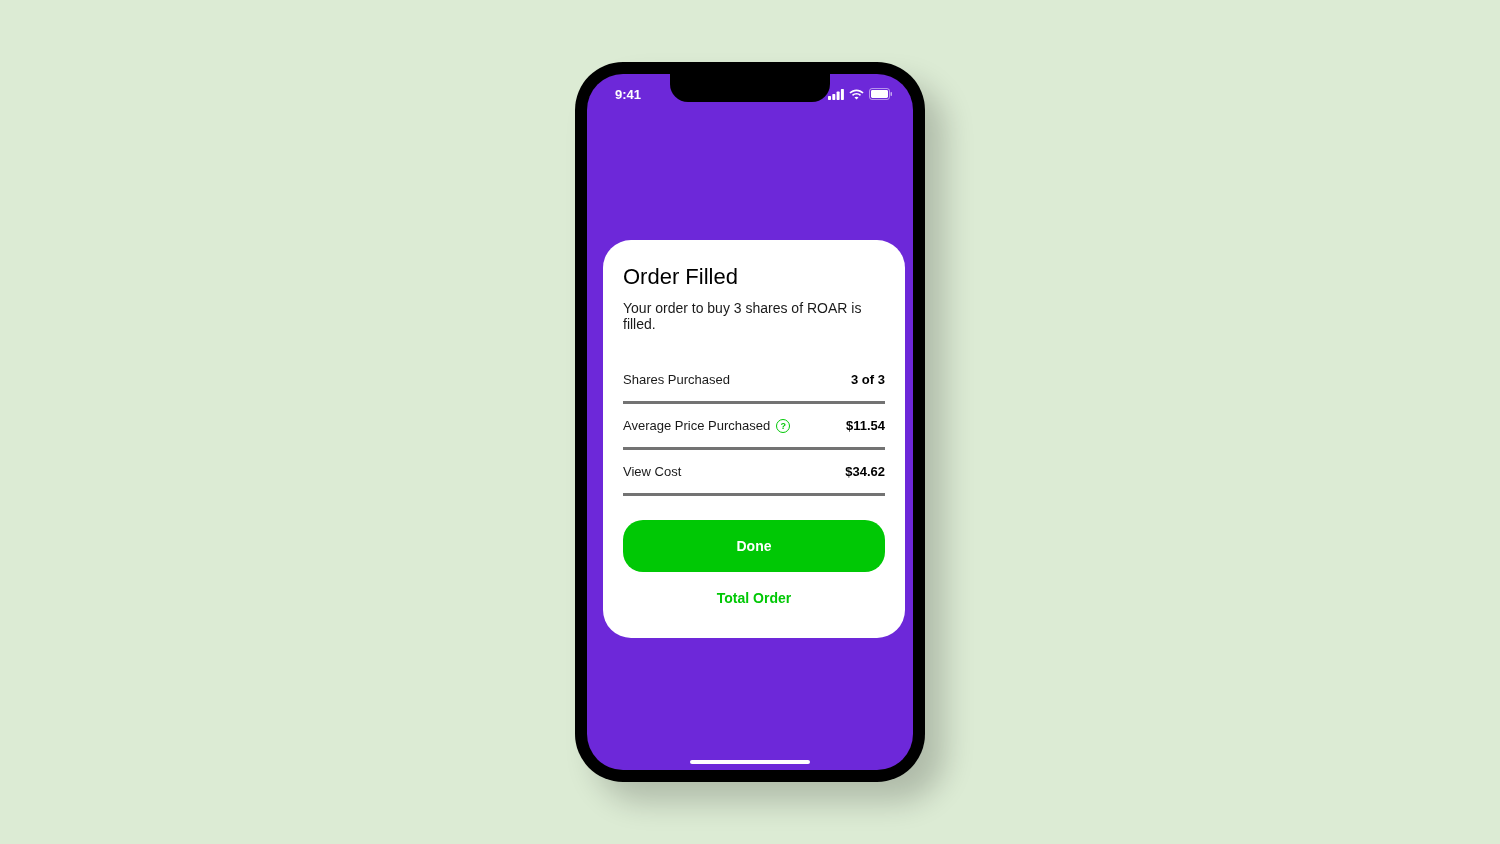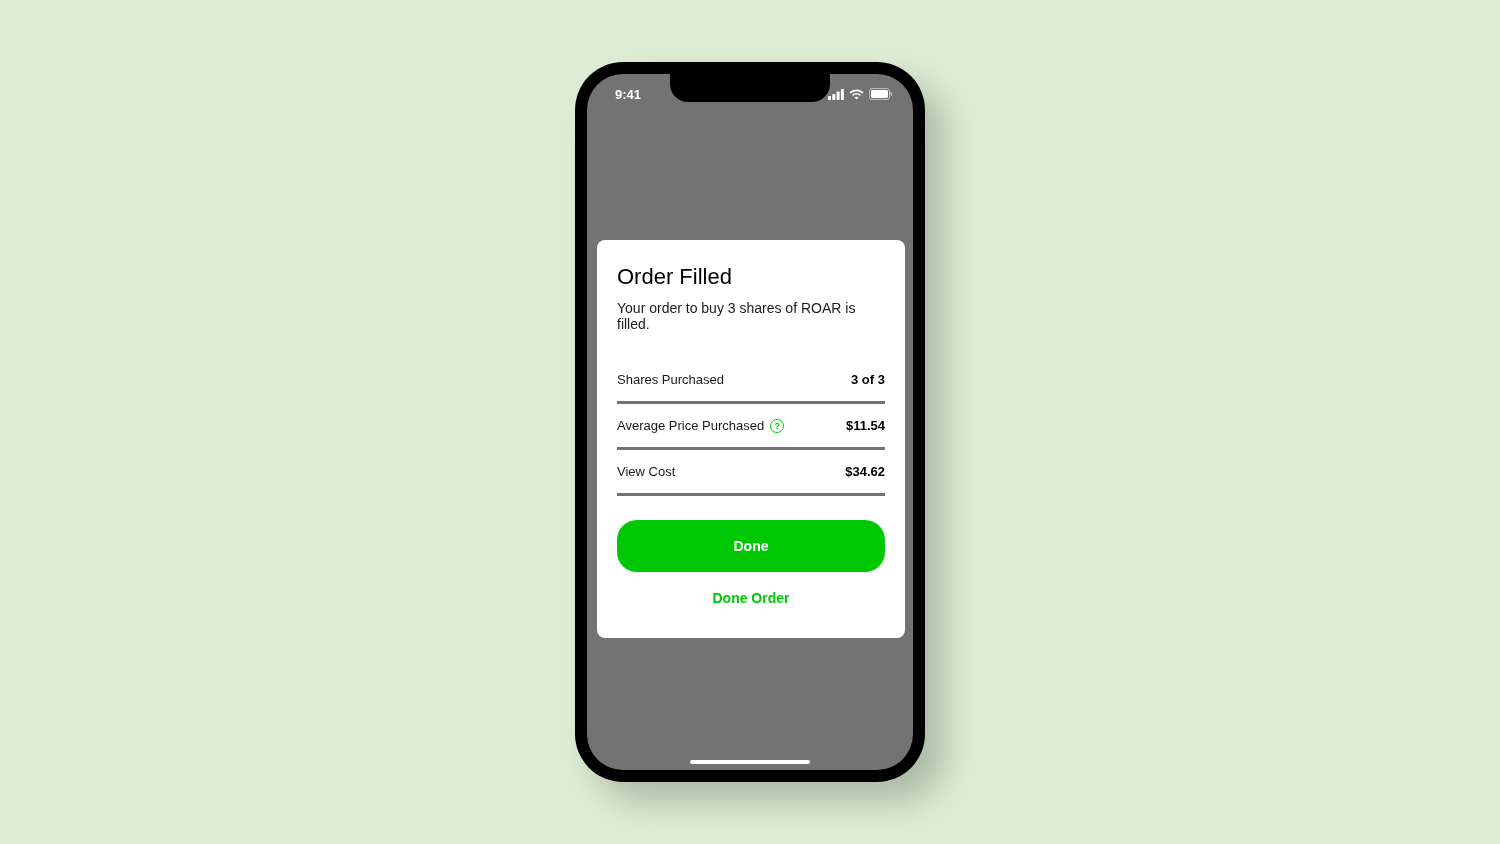--- a/index.html
+++ b/index.html
@@ -21,21 +21,21 @@
       height: 720px;
       background: #000;
       border-radius: 48px;
       padding: 12px;
       position: relative;
       box-shadow: 20px 20px 30px rgba(0,0,0,0.2);
     }
     .phone-screen {
       width: 100%;
       height: 100%;
-      background: #737373;
+      background: #6d28d9;
       border-radius: 36px;
       overflow: hidden;
       position: relative;
     }
     .notch {
       position: absolute;
       top: 0;
       left: 50%;
       transform: translateX(-50%);
       width: 160px;
@@ -66,24 +66,24 @@
       display: flex;
       align-items: center;
       gap: 5px;
     }
     .signal-icon svg, .wifi-icon svg, .battery-icon svg {
       display: block;
     }
     .card {
       position: absolute;
       top: 166px;
-      left: 10px;
+      left: 16px;
       right: 8px;
       background: #fff;
-      border-radius: 8px;
+      border-radius: 28px;
       padding: 24px 20px 20px 20px;
     }
     .card-title {
       font-size: 22px;
       font-weight: 500;
       color: #000;
       margin-bottom: 10px;
     }
     .card-subtitle {
       font-size: 14px;
@@ -213,19 +213,19 @@
 
       <div class="detail-row">
         <span class="detail-label">
           <span>View Cost</span>
         </span>
         <span class="detail-value">$34.62</span>
       </div>
 
       <div class="button-group">
         <button class="done-button">Done</button>
-        <button class="view-order-button">Done Order</button>
+        <button class="view-order-button">Total Order</button>
       </div>
     </div>
 
     <div class="home-indicator"></div>
   </div>
 </div>
 
 </body></html>

